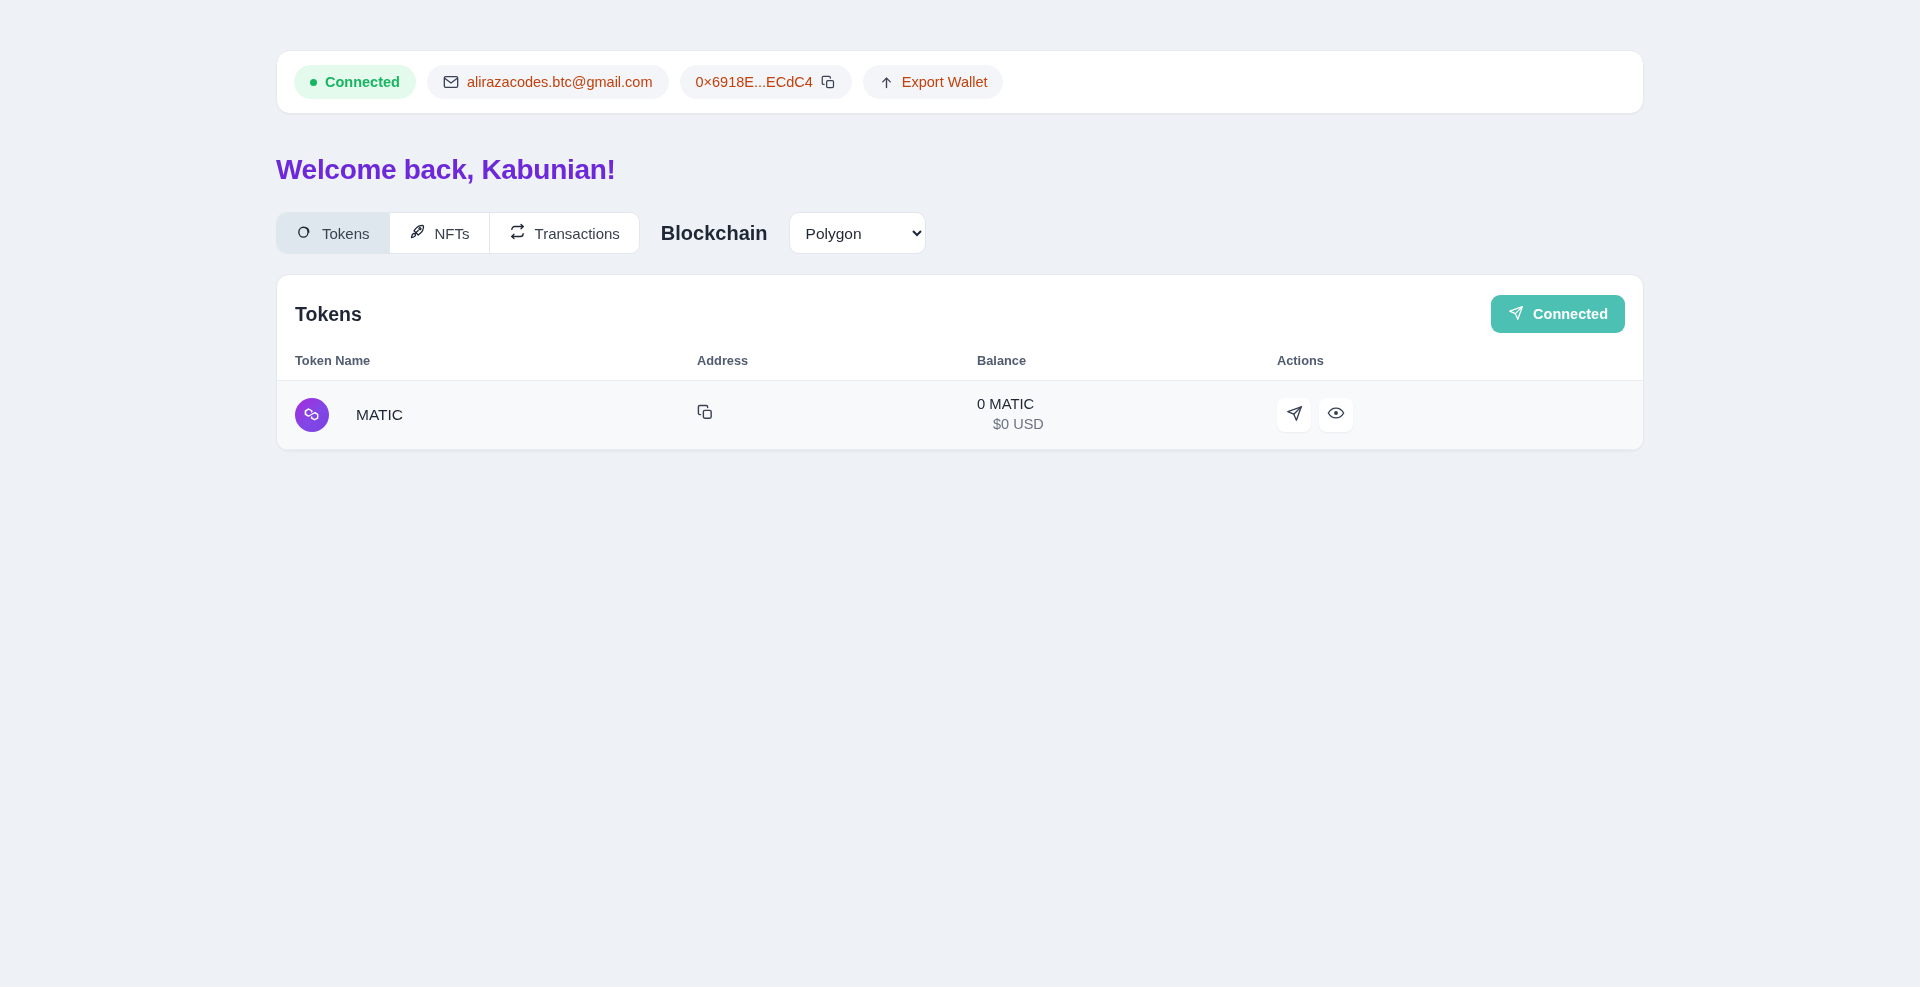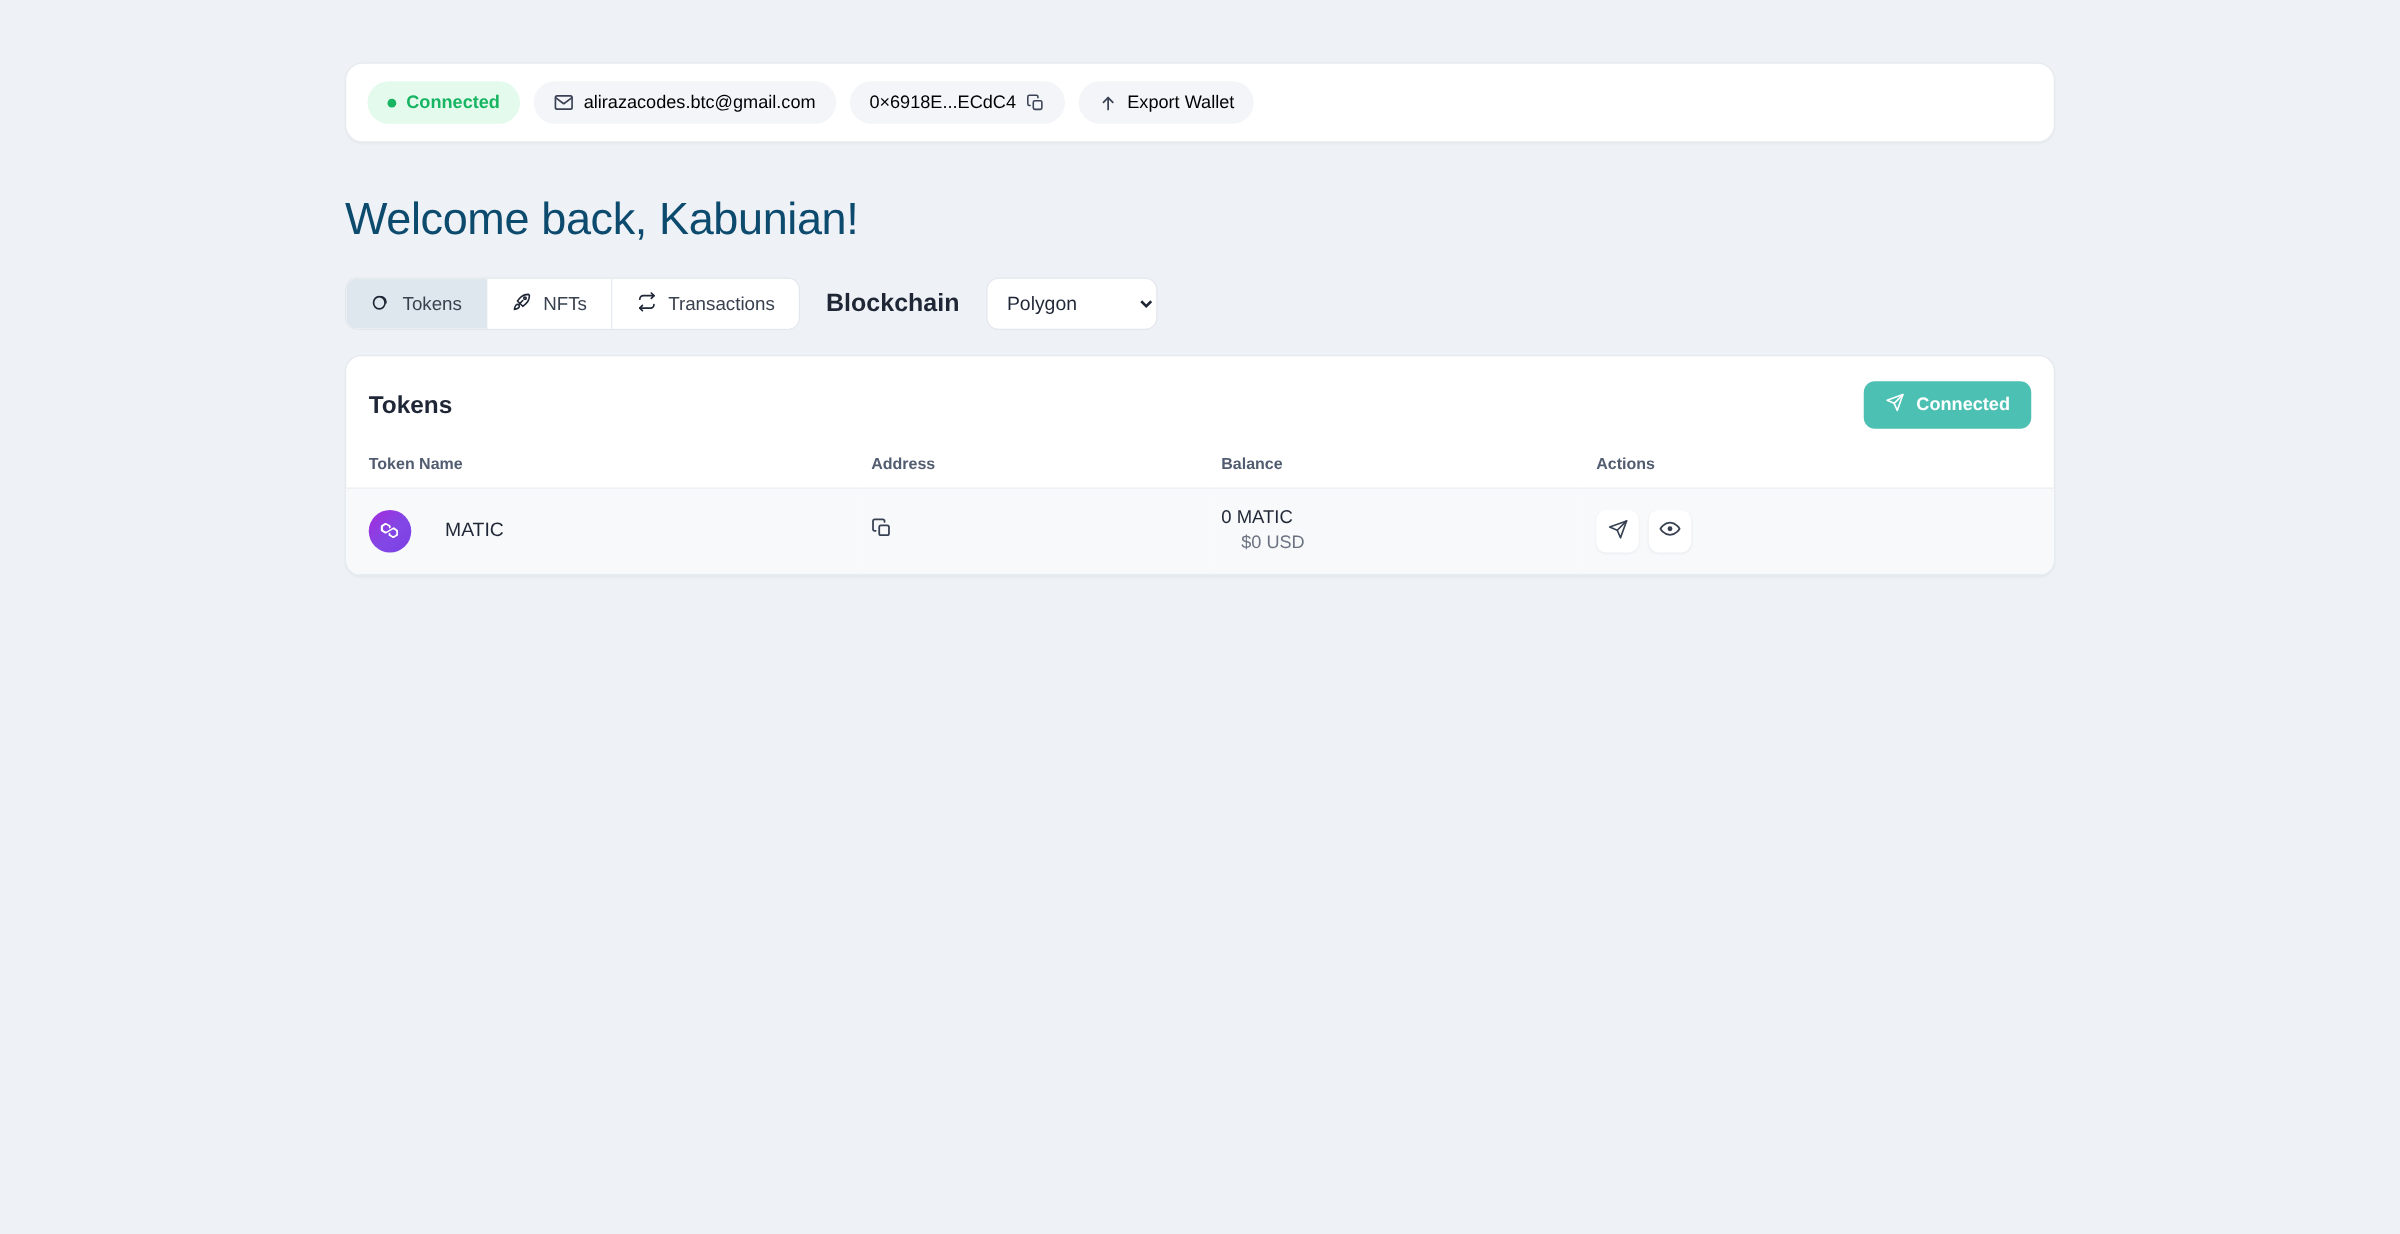--- a/index.html
+++ b/index.html
@@ -41,21 +41,21 @@
     flex: 1;
   }
   .pill {
     height: 34px;
     border-radius: 999px;
     display: inline-flex;
     align-items: center;
     gap: 8px;
     padding: 0 16px;
     font-size: 14.5px;
-    color: #000000;
+    color: #c2410c;
     background: #f3f5f8;
     white-space: nowrap;
   }
   .pill.connected {
     background: #e4faed;
     color: #17b462;
     font-weight: 600;
     text-align: center;
   }
   .dot {
@@ -93,23 +93,23 @@
     color: #ffffff;
     font-size: 15px;
     font-weight: 700;
     cursor: pointer;
     font-family: "Liberation Sans", sans-serif;
   }
 
   
   .welcome {
     margin-top: 40px;
-    font-size: 36px;
-    font-weight: 400;
-    color: #0c4a6e;
+    font-size: 28px;
+    font-weight: 700;
+    color: #6d28d9;
     letter-spacing: -0.3px;
   }
 
   
   .tabs-row {
     margin-top: 26px;
     display: flex;
     align-items: center;
     gap: 21px;
   }

